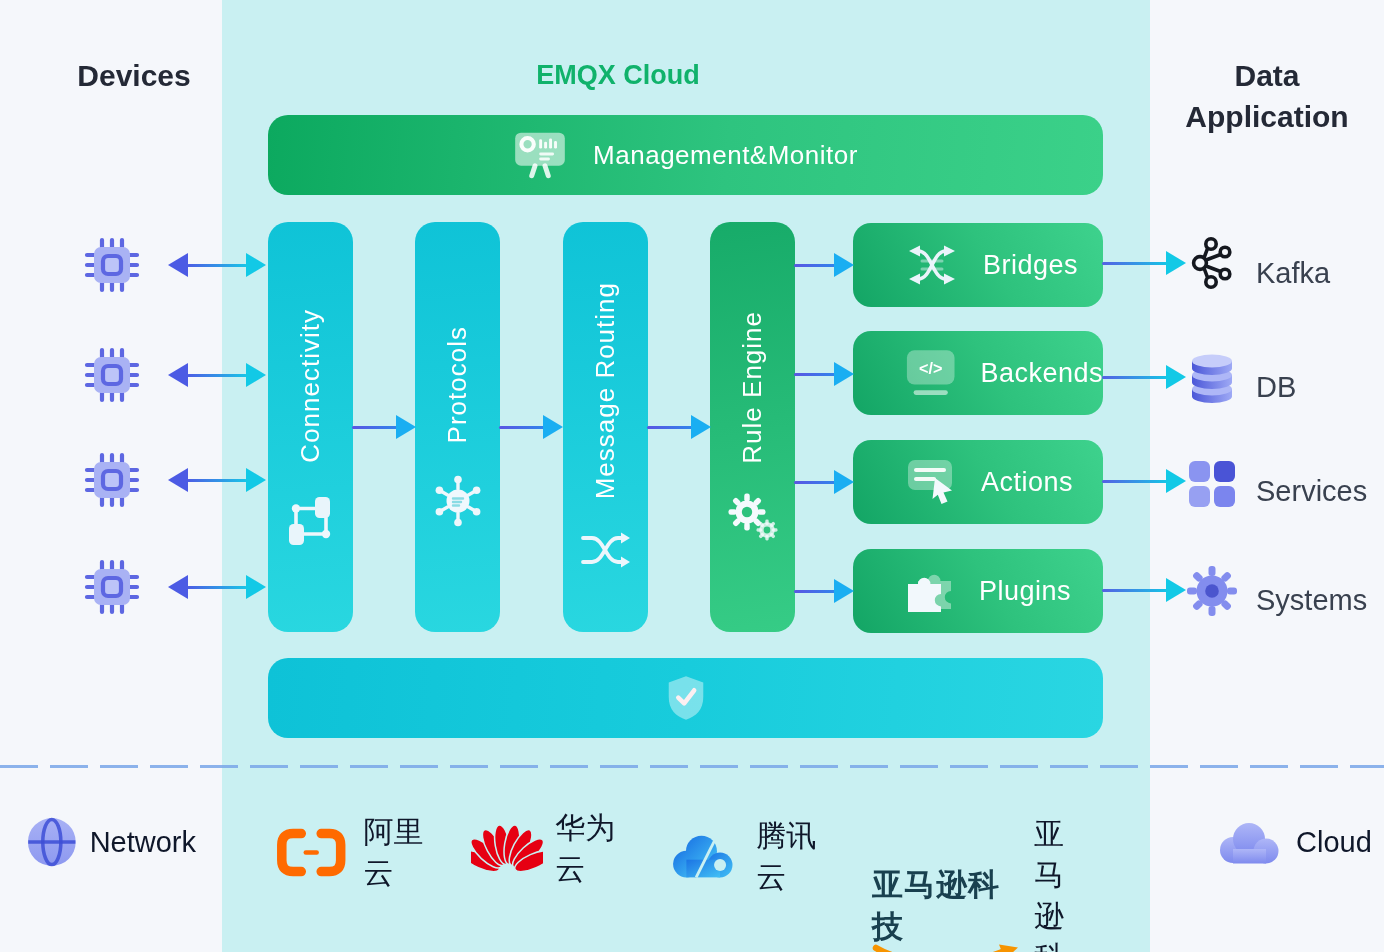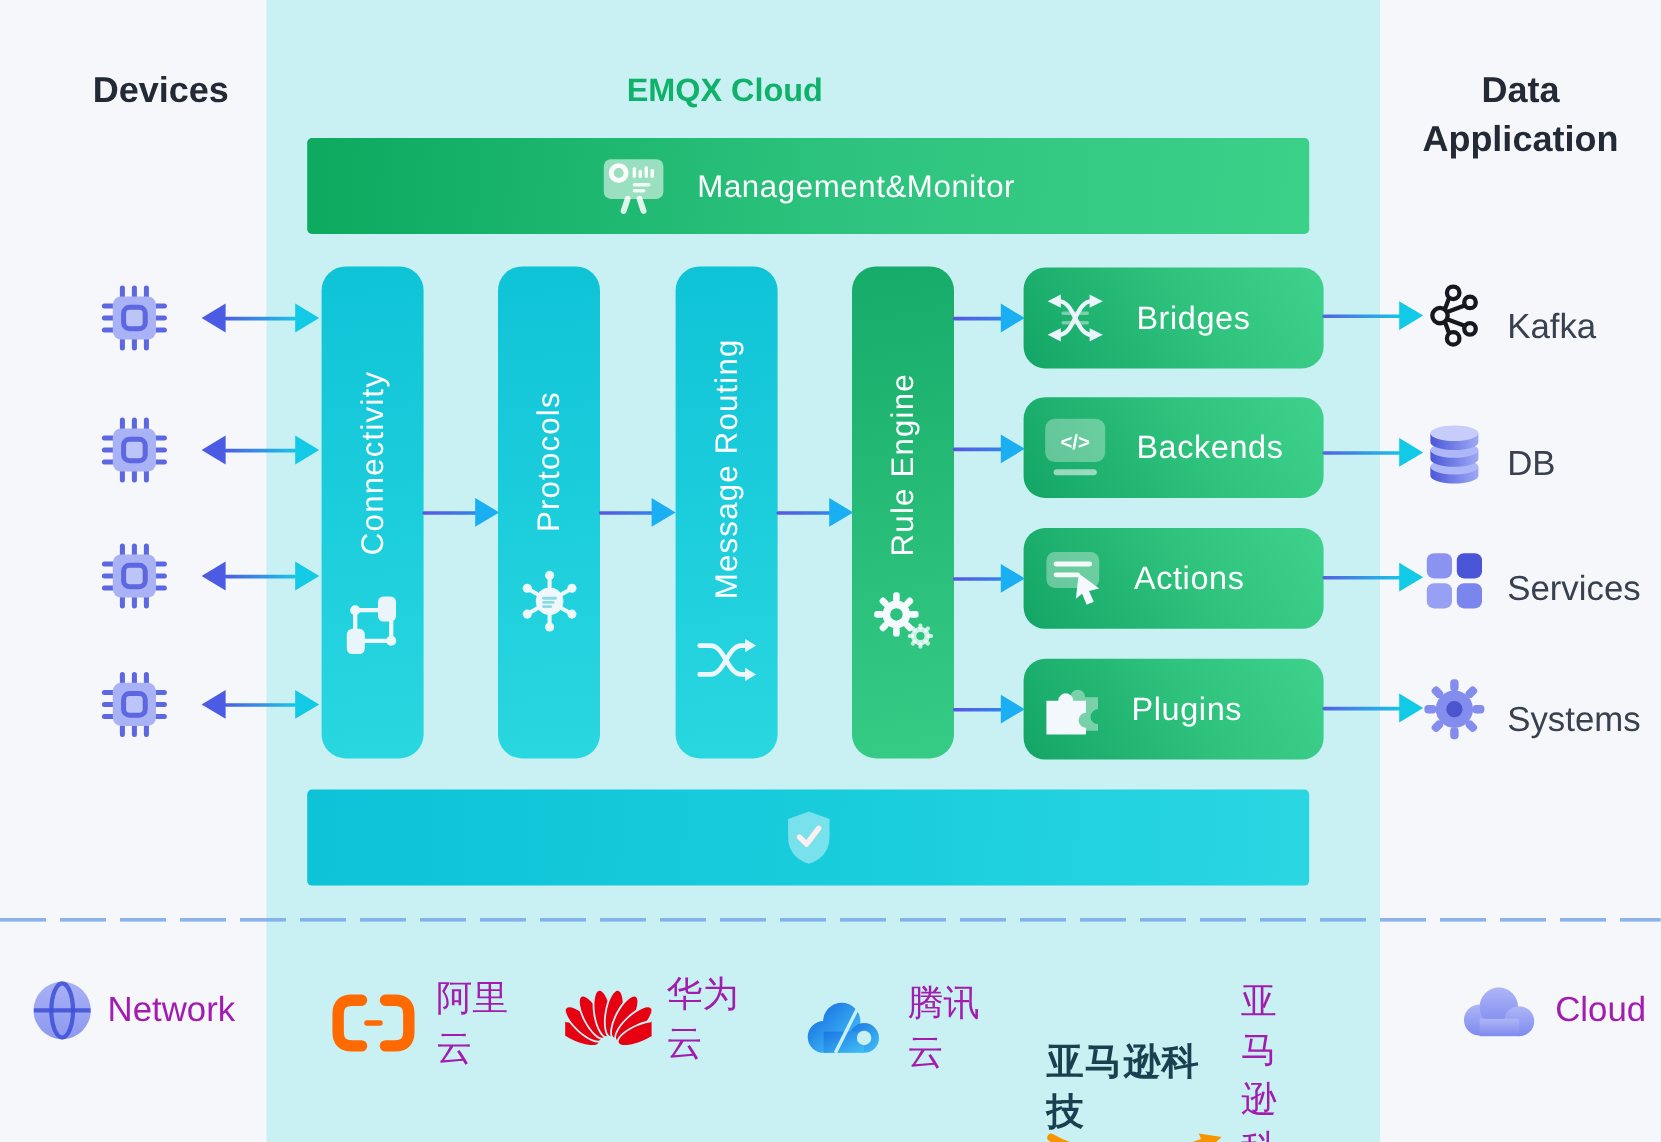--- a/index.html
+++ b/index.html
@@ -2,39 +2,39 @@
 <html><head>
 <meta charset="utf-8">
 <style>
   html,body{margin:0;padding:0}
   body{width:1384px;height:952px;position:relative;overflow:hidden;
        background:#f5f7fb;font-family:"Liberation Sans","DejaVu Sans",sans-serif;}
   .abs{position:absolute}
   .panel-center{left:222px;top:0;width:928px;height:952px;background:#c9f0f2}
   .h-title{font-size:30px;font-weight:700;color:#242936;text-align:center;line-height:1.35}
   .emqx-title{font-size:27px;font-weight:700;color:#10b26b;text-align:center}
-  .banner{left:256px;width:835px;height:80px;border-radius:4px;display:flex;align-items:center;justify-content:center;gap:26px}
+  .banner{left:268px;width:835px;height:80px;border-radius:20px;display:flex;align-items:center;justify-content:center;gap:26px}
   .banner.mgmt{top:115px;background:linear-gradient(95deg,#0ca95f 0%,#2ec47f 55%,#3bd189 100%)}
   .banner.sec{top:658px;background:linear-gradient(95deg,#0ec2d7 0%,#18ccdc 50%,#2ad6e2 100%)}
   .banner-label{color:#fff;font-size:26px;letter-spacing:.5px}
   .pillar{top:222px;width:85px;height:410px;border-radius:20px;display:flex;flex-direction:column;
           align-items:center;justify-content:center;gap:30px}
   .pillar.cyan{background:linear-gradient(175deg,#0fc3d7,#29d7e0)}
   .pillar.green{background:linear-gradient(170deg,#17ab69,#36cc86)}
   .pillar-label{writing-mode:vertical-rl;transform:rotate(180deg);color:#fff;font-size:26px;
                 font-weight:500;letter-spacing:1px;white-space:nowrap}
   .outbox{left:853px;width:250px;height:84px;border-radius:18px;
           background:linear-gradient(60deg,#13a565,#2ec27d 55%,#3ed28d);
-          display:flex;align-items:center;gap:24px;padding-left:16px;box-sizing:border-box}
+          display:flex;align-items:center;gap:24px;padding-left:52px;box-sizing:border-box}
   .outbox-label{color:#fff;font-size:27px;letter-spacing:.5px}
   .app-item{left:1184px;height:54px;display:flex;align-items:flex-end;gap:16px}
   .app-icon{width:56px;display:flex;justify-content:center;align-items:center}
   .app-label{font-size:29px;color:#39414f}
   .bottom-item{position:absolute;display:flex;flex-direction:row;align-items:center}
-  .bottom-label{font-size:30px;color:#a21caf}
+  .bottom-label{font-size:30px;color:#0f172a}
   .amazon-logo{display:flex;flex-direction:column;align-items:center}
   .amazon-logo-text{font-size:31px;font-weight:700;color:#19404f;letter-spacing:1px}
   .divider{left:0;top:765px;width:1384px;height:3px;opacity:.85;
            background:repeating-linear-gradient(90deg,#79a6e8 0 38px,transparent 38px 50px)}
   .arrow{position:absolute;height:26px}
   .aline{position:absolute;top:11.5px;height:3px;border-radius:2px}
   .aline.bi{left:19px;right:19px;background:linear-gradient(90deg,#4e5ce5,#18c6e7)}
   .aline.flow{left:0;right:17px;background:linear-gradient(90deg,#5a55e3,#2f86ec)}
   .aline.out{left:0;right:17px;background:linear-gradient(90deg,#5560e4,#14c8e6)}
   .head-l{position:absolute;left:0;top:1px;width:0;height:0;border-top:12px solid transparent;
@@ -45,21 +45,21 @@
 </style>
 </head>
 <body>
 
 <div class="abs panel-center"></div>
 <div class="abs divider"></div>
 
 <div class="abs h-title" style="left:0;top:56px;width:268px">
   <div>Devices</div>
 </div>
-<div class="abs emqx-title" style="left:224px;top:60px;width:760px">EMQX Cloud</div>
+<div class="abs emqx-title" style="left:238px;top:60px;width:760px">EMQX Cloud</div>
 <div class="abs h-title" style="left:1150px;top:56px;width:234px">
   <div>Data</div>
   <div>Application</div>
 </div>
 
 <div class="abs banner mgmt">
   <svg width="54" height="48" viewBox="0 0 64 58">
     <rect x="2" y="2" width="60" height="40" rx="7" fill="rgba(255,255,255,0.55)"></rect>
     <circle cx="17" cy="16" r="7.5" fill="none" stroke="#ffffff" stroke-width="5" opacity="0.95"></circle>
     <rect x="31" y="10" width="3.5" height="11" rx="1.5" fill="#fff" opacity=".92"></rect>

